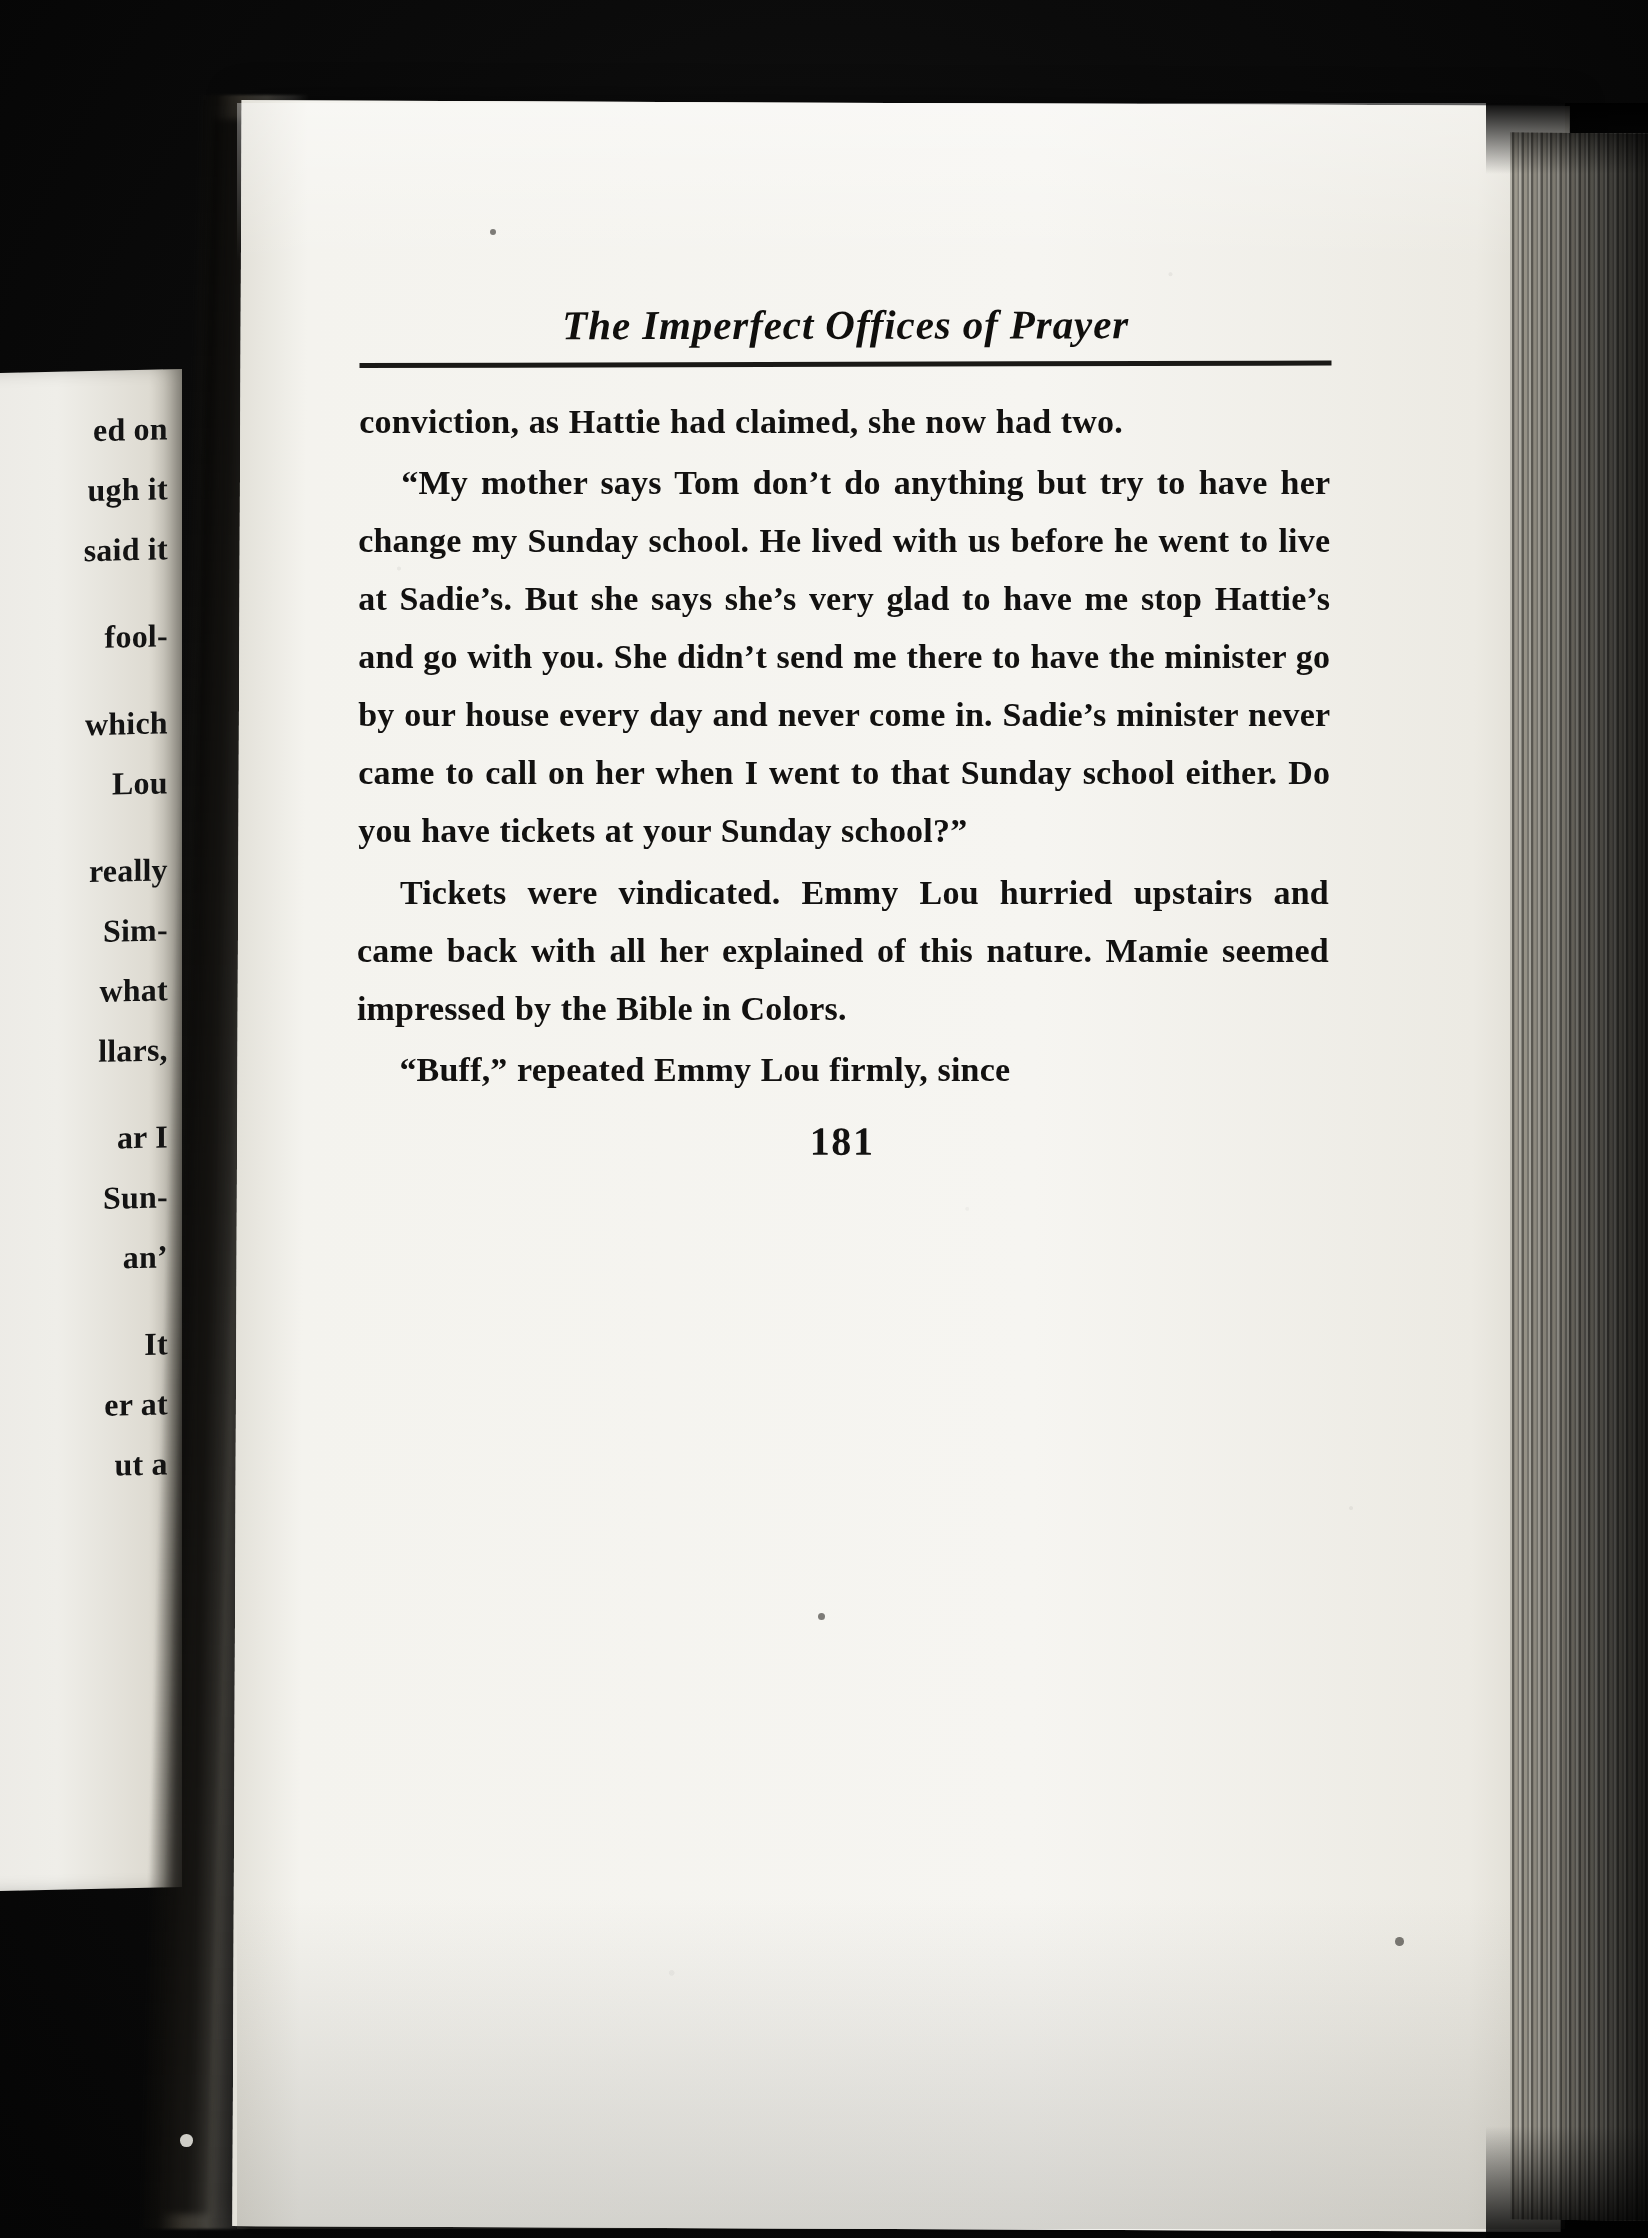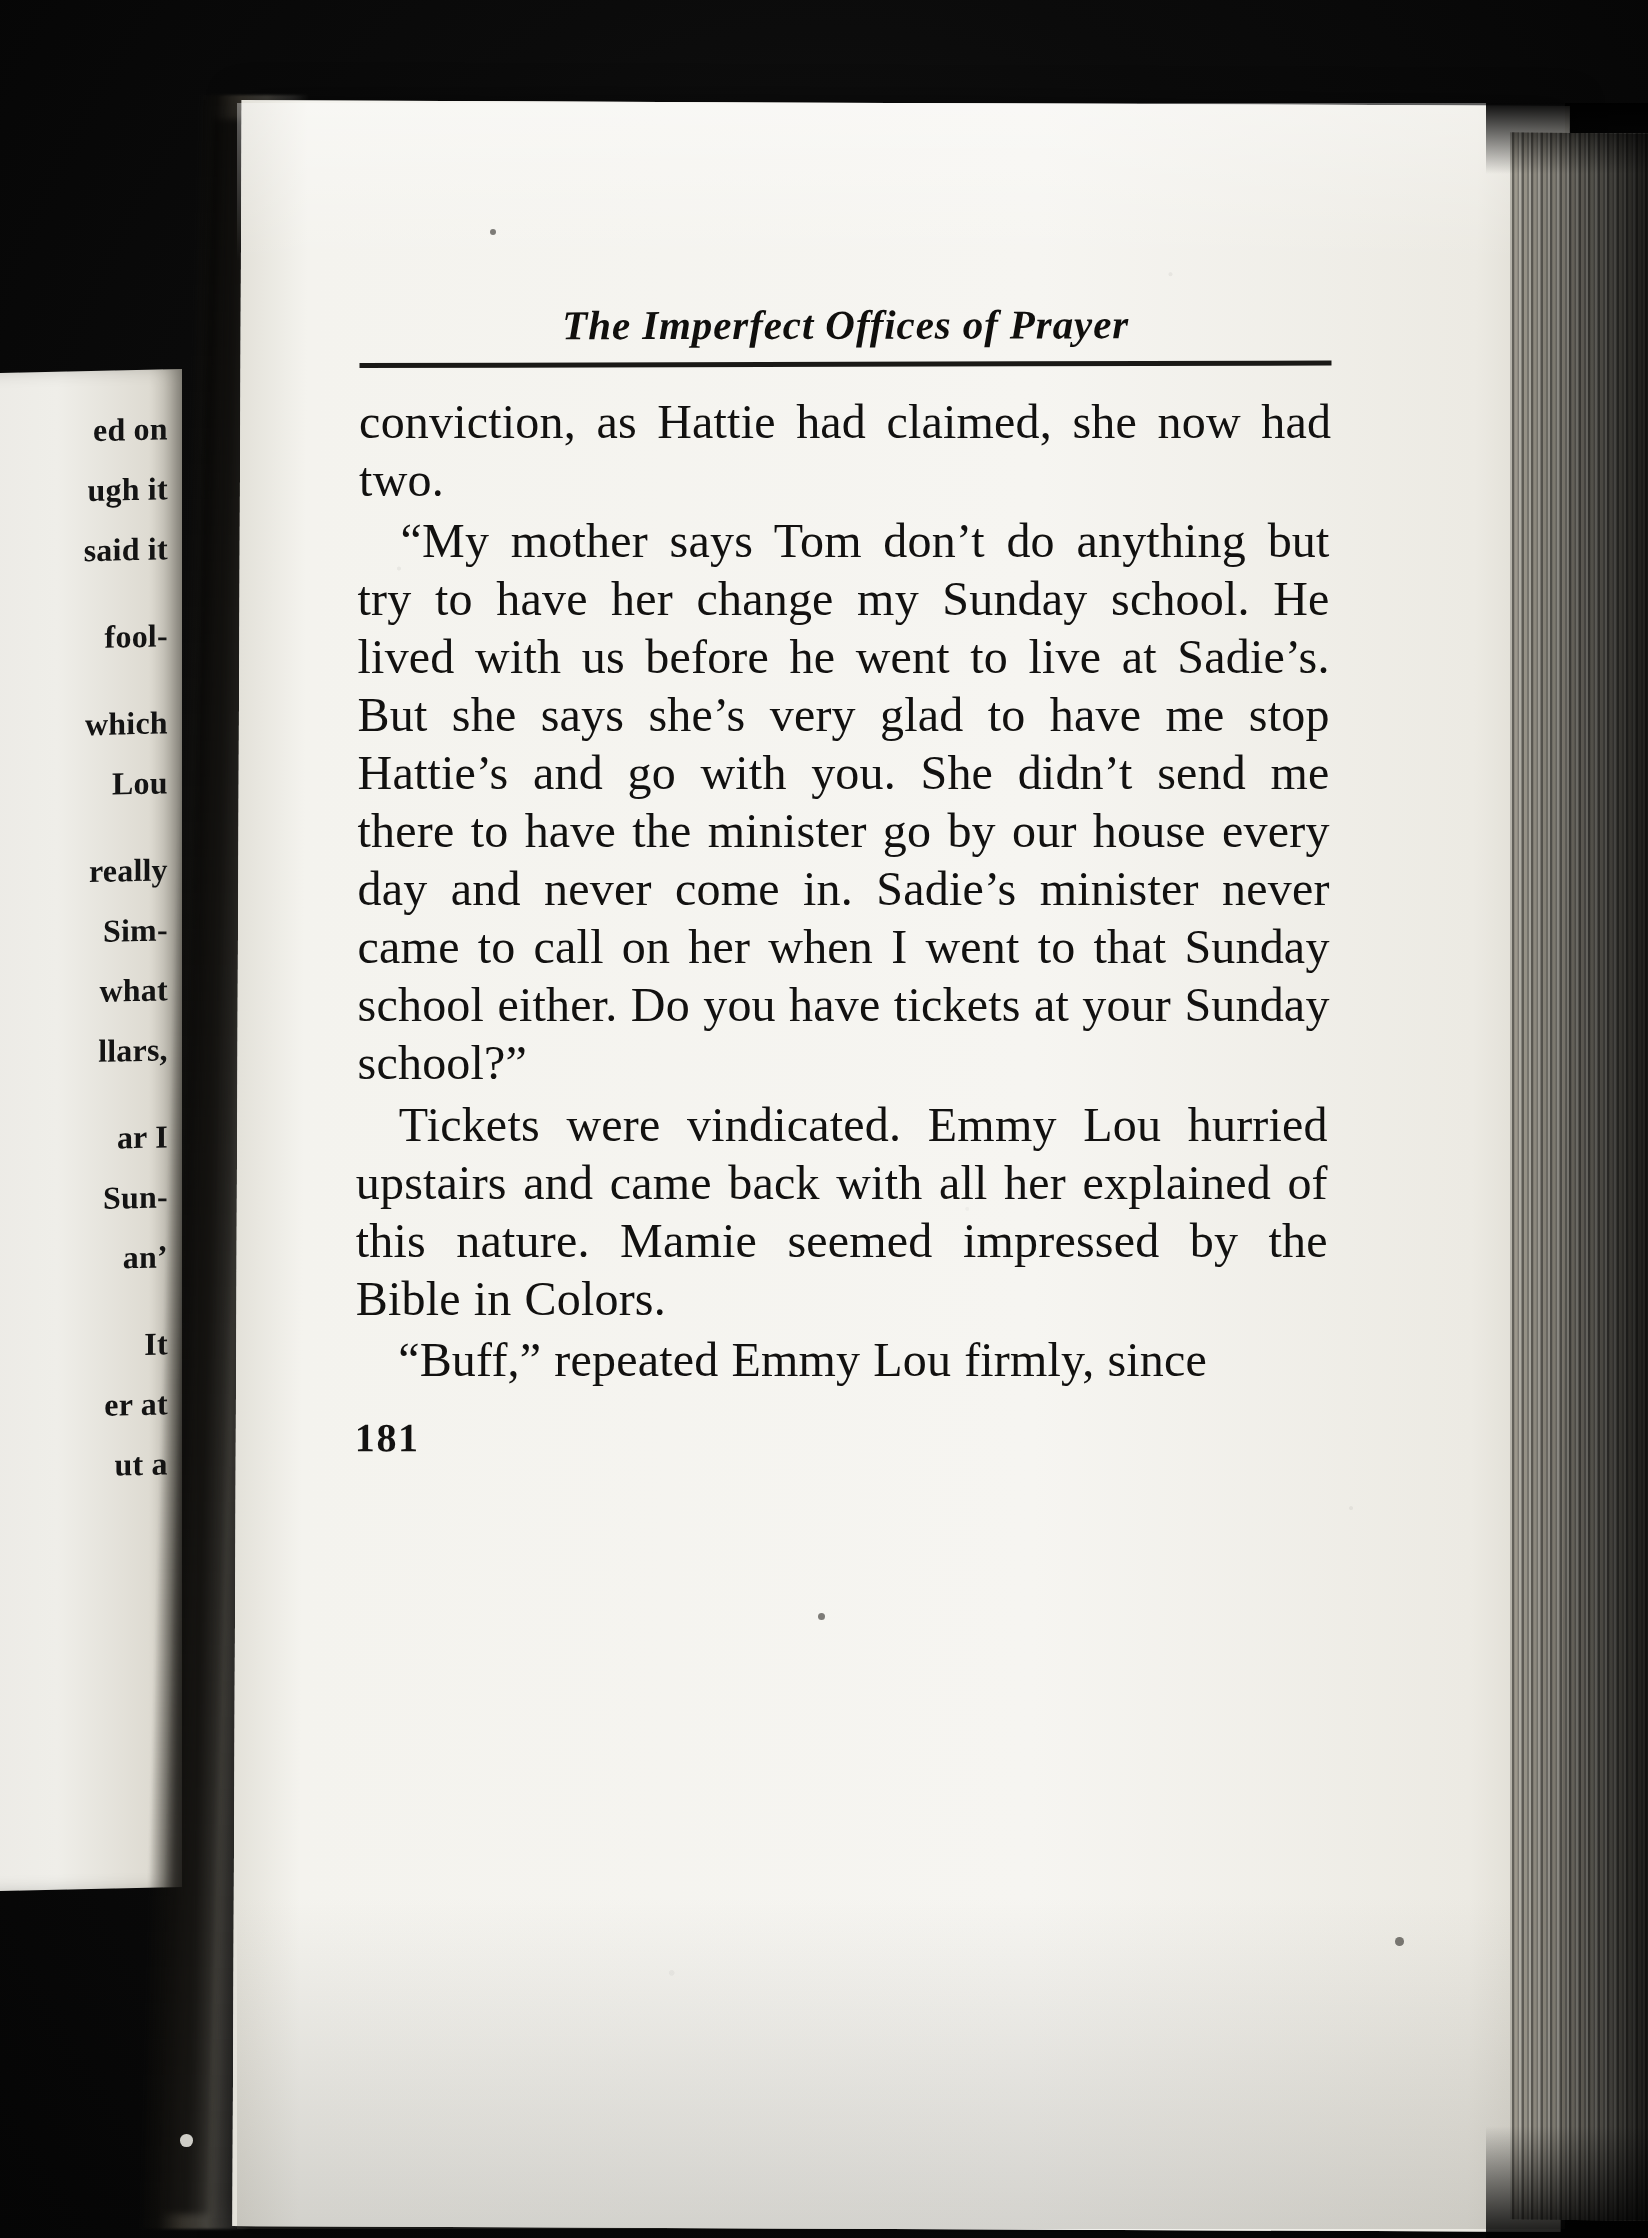--- a/index.html
+++ b/index.html
@@ -170,38 +170,39 @@
   }
   .head-rule {
     height: 4.7px;
     background: #1a1916;
     margin: 0 0 27px 0;
     transform: rotate(-0.4deg);
   }
 
   p.body {
     font-family: "Liberation Serif", serif;
-    font-size: 48px;
+    font-size: 34px;
     line-height: 58px;
     color: #121110;
     margin: 0 0 3.2px 0;
     text-align: justify;
-    font-weight: 400;
+    font-weight: 700;
     letter-spacing: 0.2px;
     word-spacing: 0.8px;
     transform: rotate(-0.25deg);
   }
   p.body.indent { text-indent: 43px; }
 
   .folio {
     font-family: "Liberation Serif", serif;
     font-size: 40px;
     font-weight: 700;
+    text-align: center;
     color: #131211;
-    margin-top: 26px;
+    margin-top: 19px;
     letter-spacing: 1.6px;
     transform: rotate(-0.2deg);
   }
 
   
   .blot {
     position: absolute;
     background: rgba(25,24,20,0.55);
     border-radius: 50%;
     pointer-events: none;

